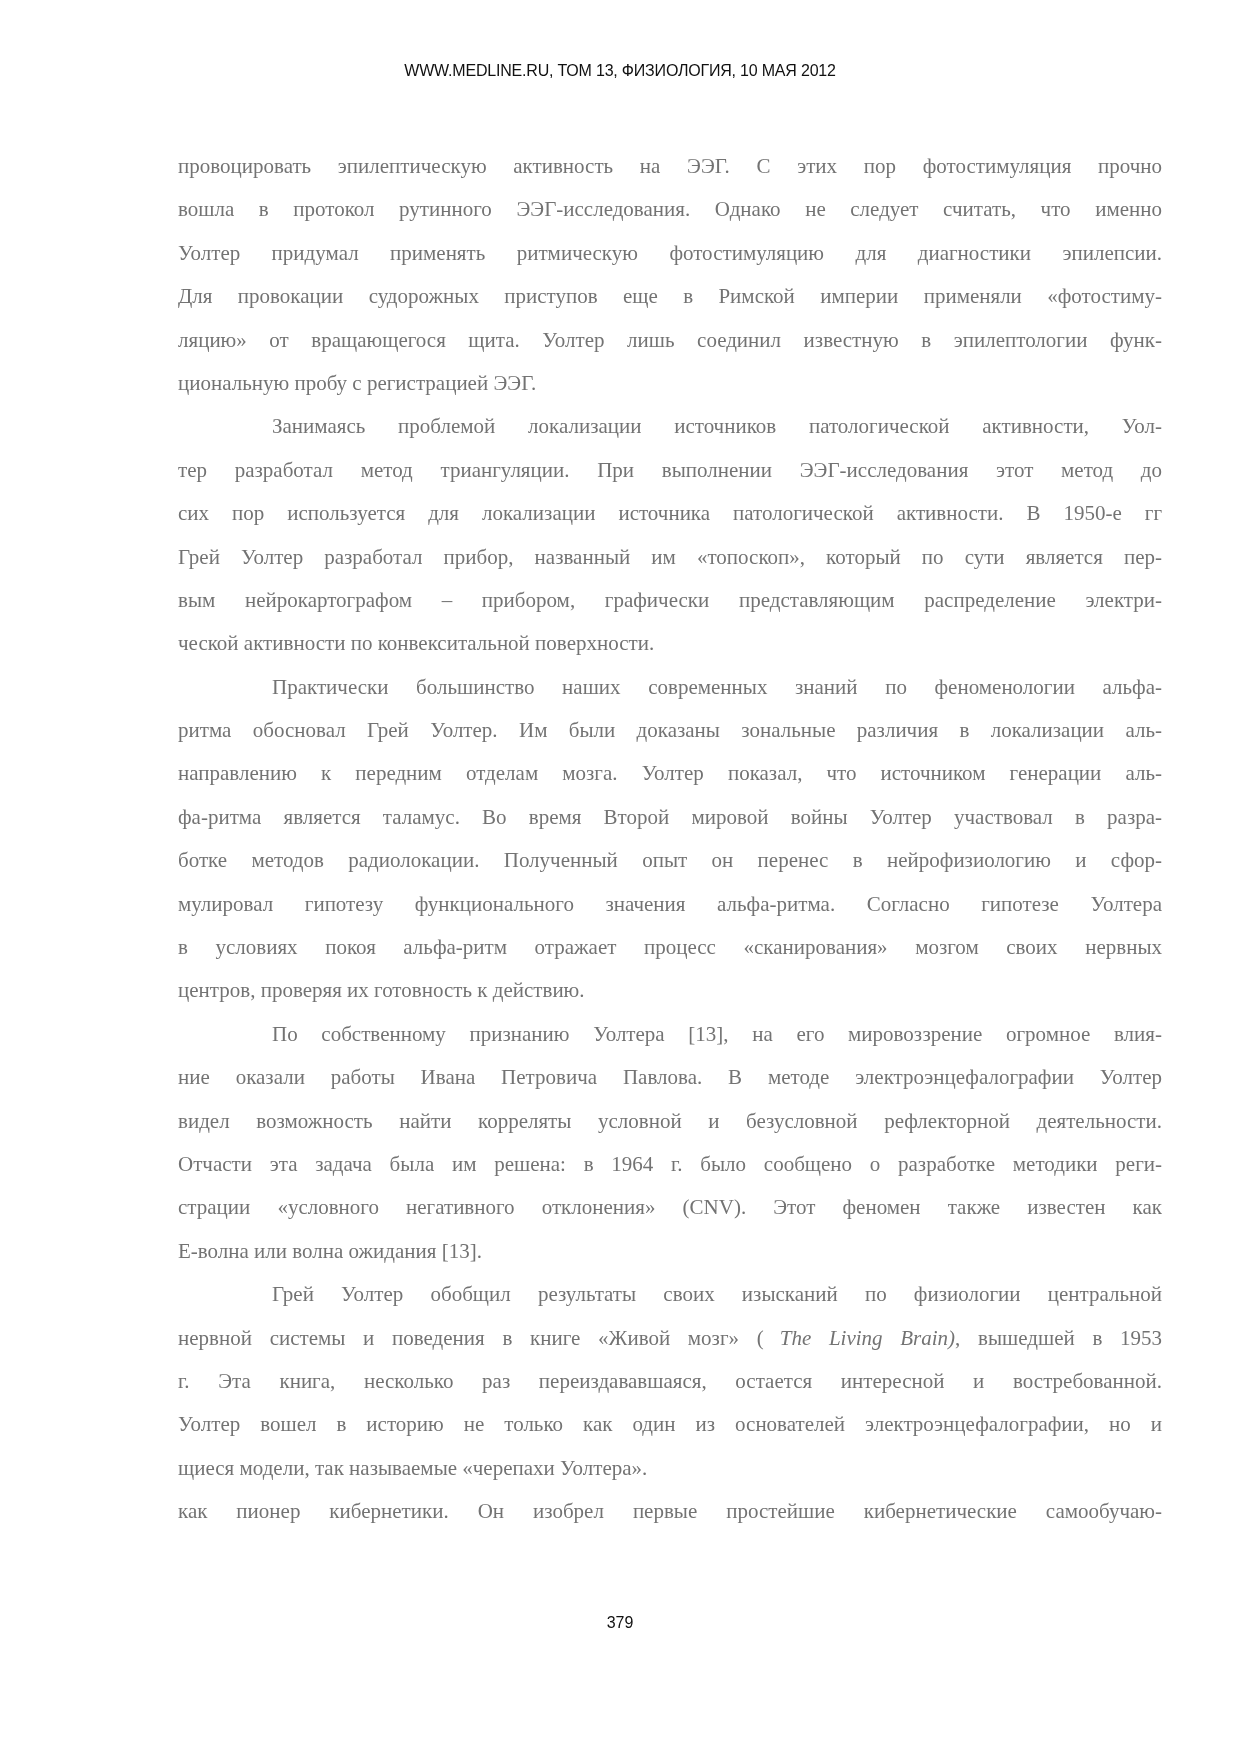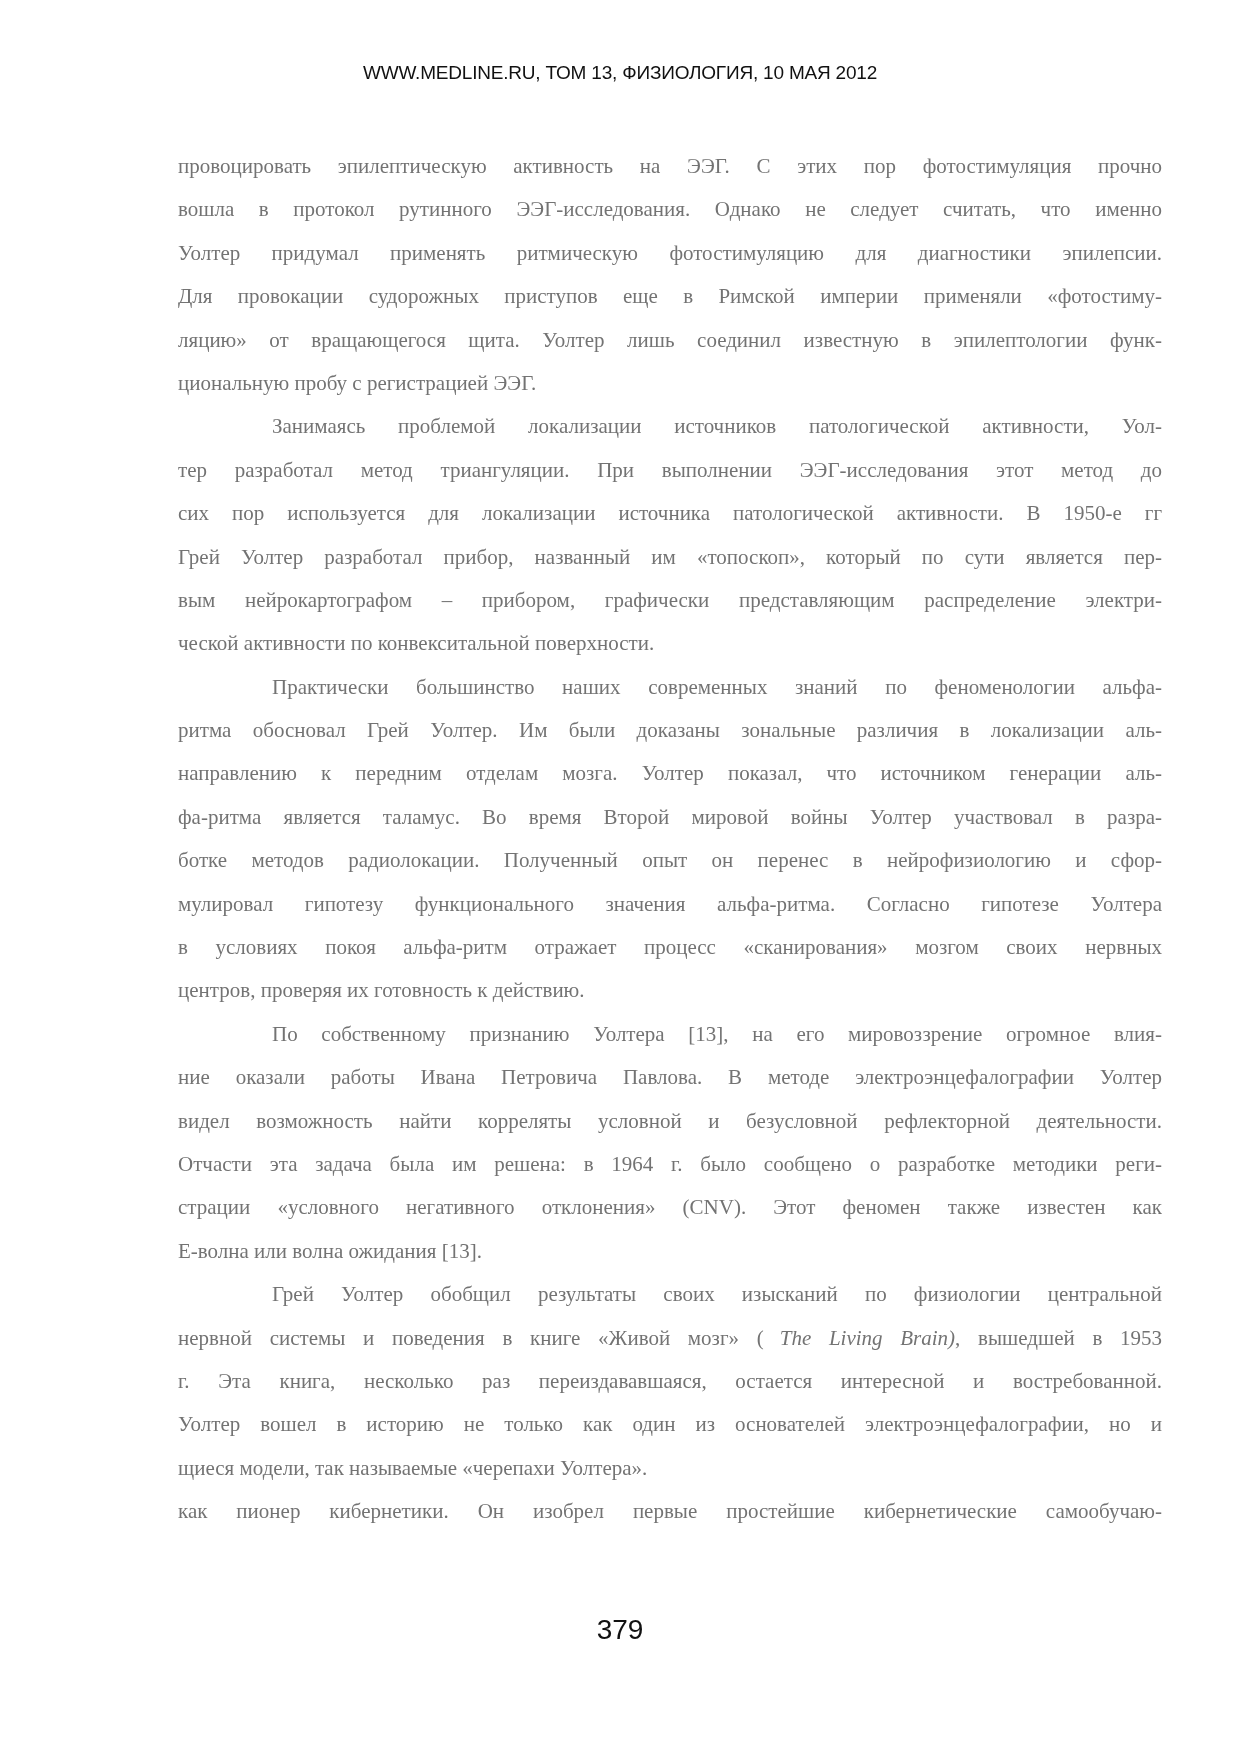--- a/index.html
+++ b/index.html
@@ -1,32 +1,32 @@
 <!DOCTYPE html>
 <html><head>
 <meta charset="utf-8">
 <style>
   html, body { margin: 0; padding: 0; background: #ffffff; }
   body { width: 1240px; height: 1754px; position: relative; overflow: hidden; }
   .header {
     position: absolute; top: 62px; left: 0; width: 1240px; text-align: center;
-    font-family: "Liberation Sans", sans-serif; font-size: 19px; color: #111;
+    font-family: "Liberation Sans", sans-serif; font-size: 16px; color: #111;
     letter-spacing: -0.2px;
   }
   .page-body { position: absolute; top: 145px; left: 178px; width: 984px; }
   .line {
     font-family: "Liberation Serif", serif; font-size: 21px; color: #737373;
     height: 43.4px; line-height: 43.4px; white-space: nowrap;
   }
   .line.just { text-align: justify; text-align-last: justify; }
   .line.indent { padding-left: 94px; }
   .line i { font-style: italic; margin-left: 16px; }
   .page-number {
     position: absolute; top: 1614px; left: 0; width: 1240px; text-align: center;
-    font-family: "Liberation Sans", sans-serif; font-size: 28px; color: #111;
+    font-family: "Liberation Sans", sans-serif; font-size: 16px; color: #111;
   }
 </style>
 </head>
 <body>
 
 <div class="header">WWW.MEDLINE.RU, ТОМ 13, ФИЗИОЛОГИЯ, 10 МАЯ 2012</div>
 
 <div class="page-body">
 
   <div>

